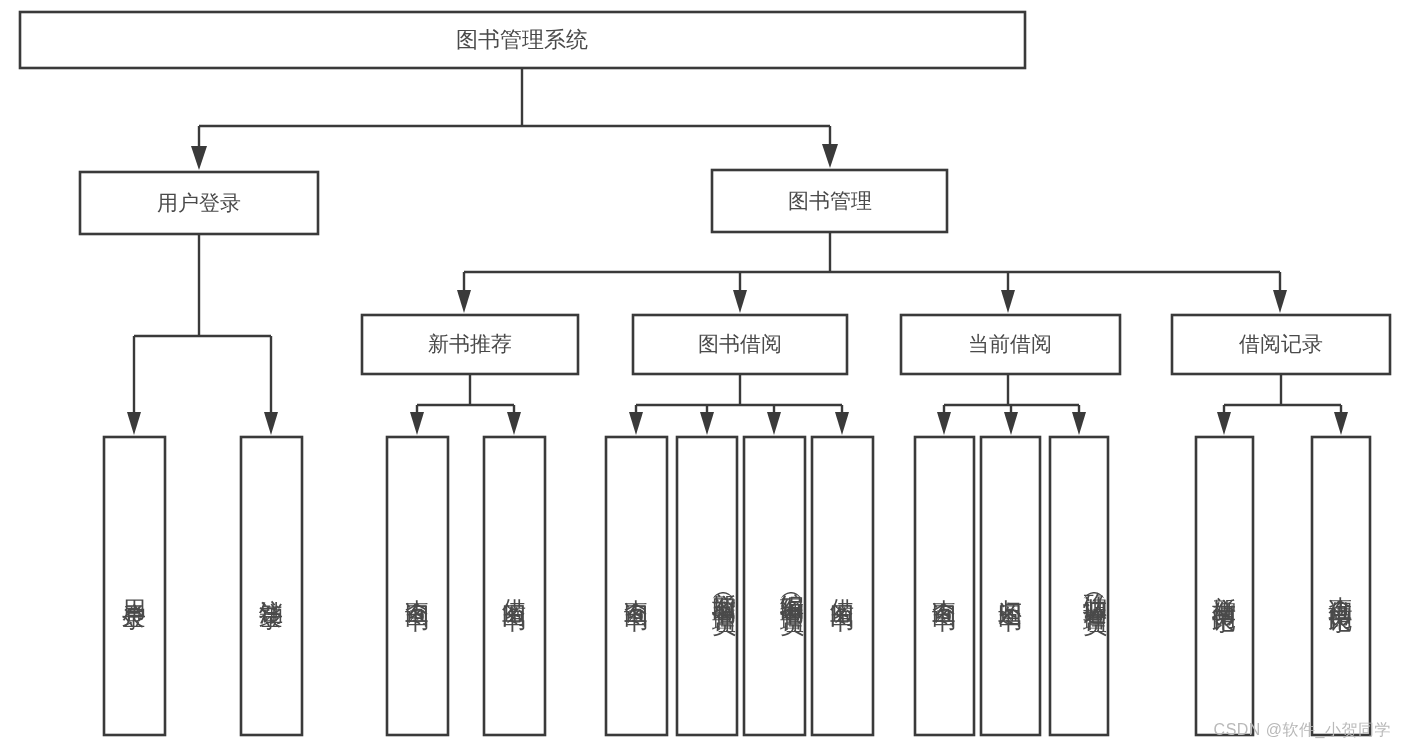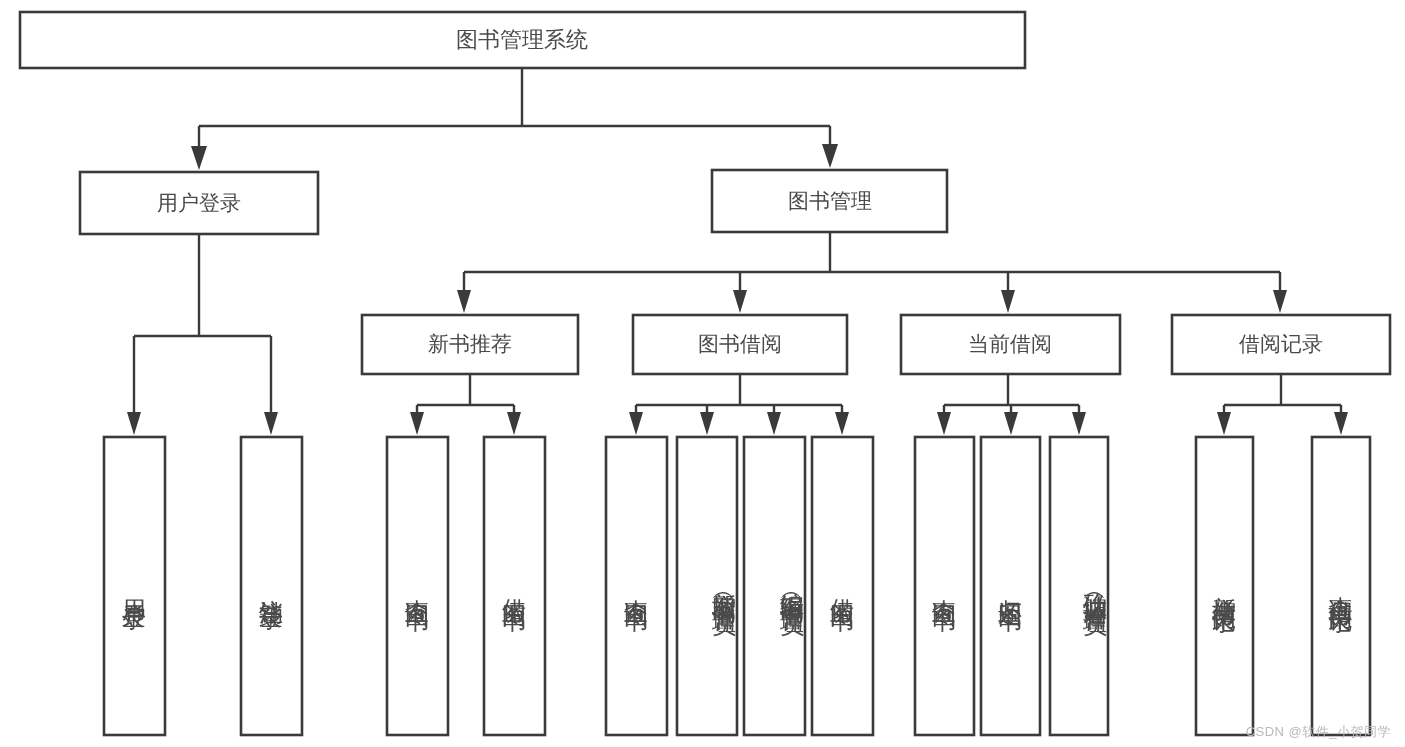--- a/index.html
+++ b/index.html
@@ -66,21 +66,21 @@
     align-items: center;
     justify-content: center;
     white-space: nowrap;
     pointer-events: none;
   }
   .watermark {
     position: absolute;
     right: 14px;
     bottom: 6px;
     font-family: "Liberation Sans", "DejaVu Sans", sans-serif;
-    font-size: 13px;
+    font-size: 16px;
     color: #b9b9b9;
     letter-spacing: 0.5px;
     white-space: nowrap;
   }
 </style>
 </head>
 <body>
 
 <div id="diagram-root">
 

